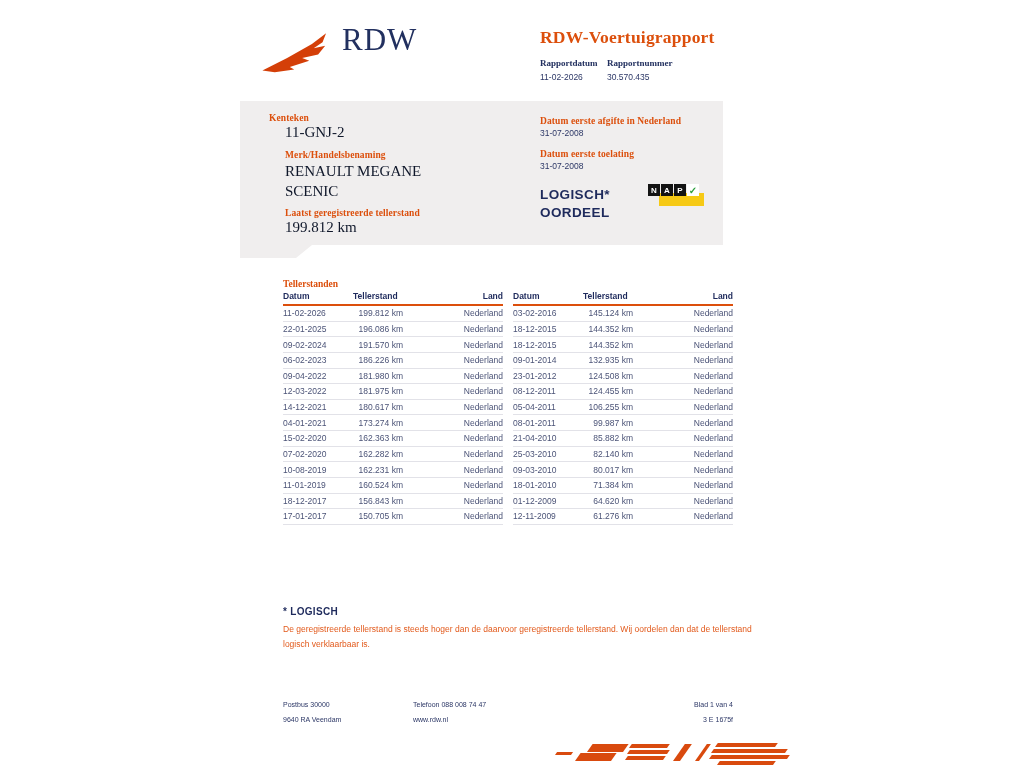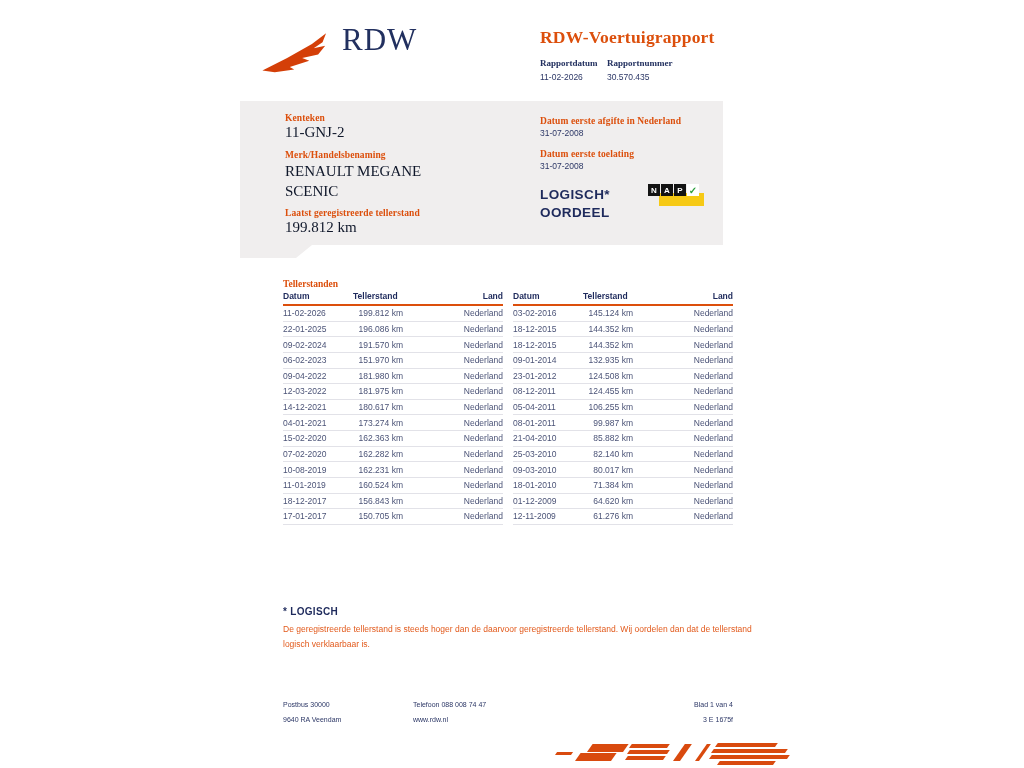--- a/index.html
+++ b/index.html
@@ -90,21 +90,21 @@
       <div class="meta-label">Rapportdatum</div>
       <div class="meta-value">11-02-2026</div>
     </div>
     <div class="meta-col">
       <div class="meta-label">Rapportnummer</div>
       <div class="meta-value">30.570.435</div>
     </div>
   </div>
 
   <section class="vehicle-box">
-    <div class="abs f-label" style="left:45px;top:12px">Kenteken</div>
+    <div class="abs f-label" style="left:29px;top:12px">Kenteken</div>
     <div class="abs f-value" style="left:45px;top:23px">11-GNJ-2</div>
 
     <div class="abs f-label" style="left:45px;top:49px">Merk/Handelsbenaming</div>
     <div class="abs f-value" style="left:45px;top:60px;width:150px;line-height:20px">RENAULT MEGANE SCENIC</div>
 
     <div class="abs f-label" style="left:45px;top:107px">Laatst geregistreerde tellerstand</div>
     <div class="abs f-value" style="left:45px;top:118px">199.812 km</div>
 
     <div class="abs f-label" style="left:300px;top:15px">Datum eerste afgifte in Nederland</div>
     <div class="abs f-value-sm" style="left:300px;top:27px">31-07-2008</div>
@@ -149,21 +149,21 @@
     </div>
 
     <div class="trow">
       <span class="td-datum">09-02-2024</span>
       <span class="td-teller">191.570 km</span>
       <span class="td-land">Nederland</span>
     </div>
 
     <div class="trow">
       <span class="td-datum">06-02-2023</span>
-      <span class="td-teller">151.970 km</span>
+      <span class="td-teller">186.226 km</span>
       <span class="td-land">Nederland</span>
     </div>
 
     <div class="trow">
       <span class="td-datum">09-04-2022</span>
       <span class="td-teller">181.980 km</span>
       <span class="td-land">Nederland</span>
     </div>
 
     <div class="trow">

